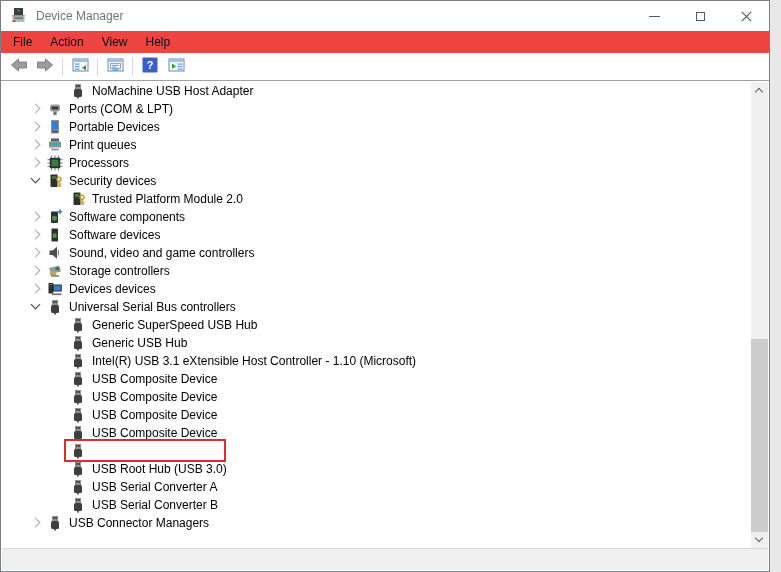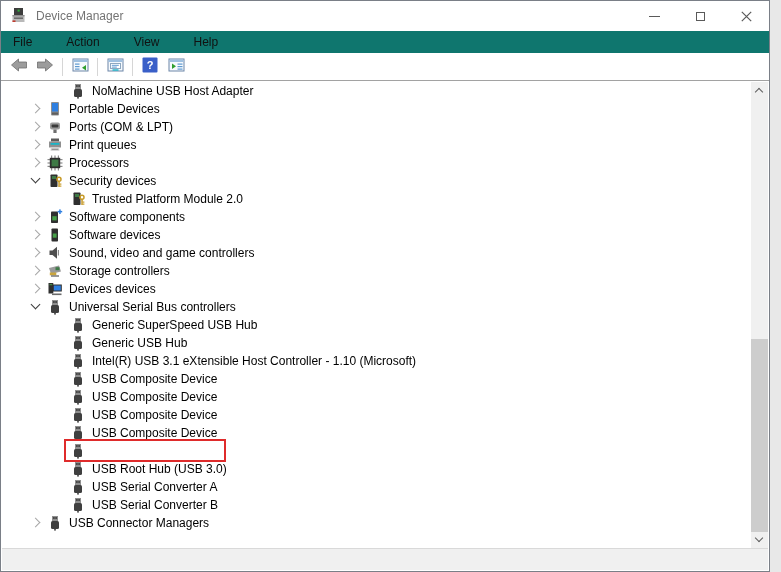--- a/index.html
+++ b/index.html
@@ -16,21 +16,21 @@
     display:flex; align-items:center; background:#ffffff; }
   .app-icon { margin-left:9px; width:18px; height:18px; flex:0 0 auto; }
   .title-text { margin-left:8px; font-size:12px; color:#747474; }
   .win-controls { position:absolute; right:0; top:0; height:30px; display:flex; }
   .win-btn { width:46px; height:30px; display:flex; align-items:center; justify-content:center; cursor:default; }
   .glyph-min { width:11px; height:1px; background:#5a5a5a; display:block; }
   .glyph-max { width:9px; height:9px; border:1px solid #5a5a5a; display:block; }
 
   
   .menubar { position:absolute; top:30px; left:0; right:0; height:22px;
-    display:flex; align-items:stretch; padding-left:3px; background:#0f766e;gap:16px; }
+    display:flex; align-items:stretch; padding-left:3px; background:#ef4444; }
   .menu-item { font-size:12px; color:#111; padding:4px 9px 3px; cursor:default; }
 
   
   .toolbar { position:absolute; top:52px; left:0; right:0; height:28px;
     display:flex; align-items:center; padding-left:5px; background:#fff;
     border-bottom:1px solid #a2a2a2; }
   .tb-btn { width:24px; height:22px; display:flex; align-items:center; justify-content:center; margin:0 1px; }
   .tb-sep { width:1px; height:18px; background:#d6d6d6; margin:0 4px; }
 
   
@@ -171,38 +171,38 @@
               <rect x="7.2" y="14" width="1.6" height="1.6" fill="#3f3f3f"></rect>
             </svg>
           </span>
     <span class="t-label">NoMachine USB Host Adapter</span>
 
   </div>
         <div class="row lvl1">
     <span class="chev collapsed"></span>
     <span class="t-icon">
             <svg viewBox="0 0 16 16">
+              <rect x="3" y="3.5" width="10" height="7" rx="2" fill="#9a9a9a"></rect>
+              <rect x="4.6" y="5.6" width="6.8" height="2.8" rx="1" fill="#3a3a3a"></rect>
+              <rect x="6.4" y="10.5" width="3.2" height="3.5" fill="#6e6e6e"></rect>
+            </svg>
+          </span>
+    <span class="t-label">Ports (COM &amp; LPT)</span>
+
+  </div>
+        <div class="row lvl1">
+    <span class="chev collapsed"></span>
+    <span class="t-icon">
+            <svg viewBox="0 0 16 16">
               <rect x="4" y="1" width="8" height="13.5" rx="1" fill="#8f8f8f"></rect>
               <rect x="5" y="2" width="6" height="8.5" fill="#2f7fe0"></rect>
               <rect x="5" y="11.5" width="6" height="2.2" fill="#5f5f5f"></rect>
             </svg>
           </span>
     <span class="t-label">Portable Devices</span>
-
-  </div>
-        <div class="row lvl1">
-    <span class="chev collapsed"></span>
-    <span class="t-icon">
-            <svg viewBox="0 0 16 16">
-              <rect x="3" y="3.5" width="10" height="7" rx="2" fill="#9a9a9a"></rect>
-              <rect x="4.6" y="5.6" width="6.8" height="2.8" rx="1" fill="#3a3a3a"></rect>
-              <rect x="6.4" y="10.5" width="3.2" height="3.5" fill="#6e6e6e"></rect>
-            </svg>
-          </span>
-    <span class="t-label">Ports (COM &amp; LPT)</span>
 
   </div>
         <div class="row lvl1">
     <span class="chev collapsed"></span>
     <span class="t-icon">
             <svg viewBox="0 0 16 16">
               <rect x="4" y="1.5" width="8" height="3" fill="#5a5a5a"></rect>
               <rect x="2" y="4.5" width="12" height="6" fill="#8f8f8f"></rect>
               <rect x="3.6" y="6" width="8.8" height="1.8" fill="#19b5c8"></rect>
               <rect x="3.6" y="10.5" width="8.8" height="3.5" fill="#d9d9d9"></rect>

